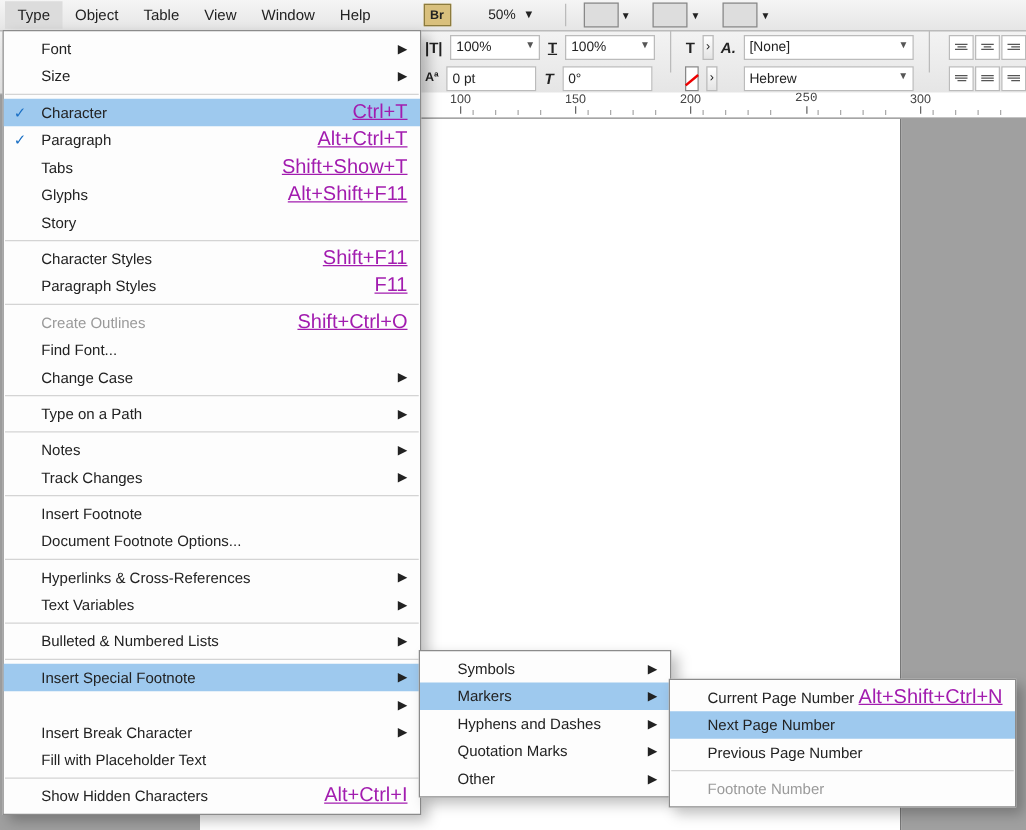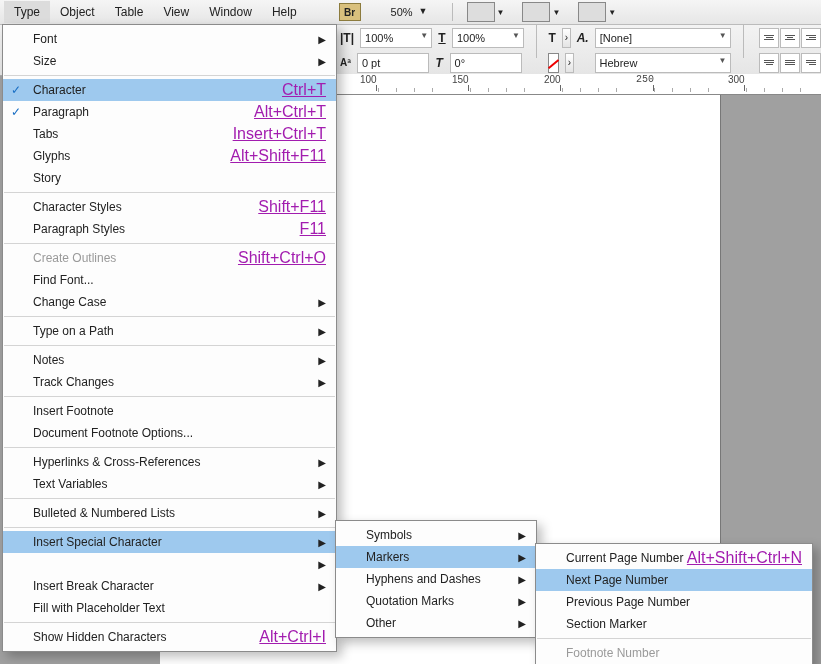--- a/index.html
+++ b/index.html
@@ -26,21 +26,21 @@
   .pipe { width:1px; height:40px; background:#bbb; margin:0 6px;}
   .swatch-none { width:24px; height:18px; border:1px solid #888; background:#fff; position:relative; }
   .swatch-none:after { content:""; position:absolute; left:-2px; right:-2px; top:50%; border-top:2px solid #e00; transform:rotate(-40deg);}
   .field.wide { min-width:112px; }
   .para-icons { display:flex; gap:1px; margin-left:4px;}
   .para-icons .pi { width:18px; height:18px; border:1px solid #bbb; background:#fff; display:flex; flex-direction:column; justify-content:center; align-items:center; gap:1px;}
   .pi span { display:block; width:10px; height:1px; background:#555;}
 
   
   .ruler-h { position:absolute; top:74px; left:160px; right:0; height:20px; background:#fff; border-bottom:1px solid #888; z-index:1;}
-  .ruler-h .tick { position:absolute; top:0; height:20px; display:flex; flex-direction:column; align-items:flex-end; }
+  .ruler-h .tick { position:absolute; top:0; height:20px; display:flex; flex-direction:column; align-items:center; }
   .ruler-h .tick .num { font-size:10px; color:#444; }
   .ruler-h .tick .line { width:1px; height:6px; background:#666; }
   .ruler-h .minor { position:absolute; top:14px; width:1px; height:4px; background:#aaa;}
 
   
   .canvas { position:absolute; top:94px; left:160px; width:560px; bottom:0; background:#fff; border-right:1px solid #777;}
   .overflow-plus { position:absolute; left:-9px; top:-6px; width:14px; height:14px; background:#e33; color:#fff; font-weight:bold; font-size:12px; display:flex; align-items:center; justify-content:center; }
 
   
   .dropdown { position:absolute; top:24px; left:2px; width:333px; background:#fdfdfd; border:1px solid #8b8b8b; box-shadow:5px 5px 10px rgba(0,0,0,0.25); z-index:10; padding:3px 0;}
@@ -234,21 +234,21 @@
       <span class="label">Character</span>
       <span class="shortcut">Ctrl+T</span>
     </div>
     <div class="dd-item">
       <span class="check">✓</span>
       <span class="label">Paragraph</span>
       <span class="shortcut">Alt+Ctrl+T</span>
     </div>
     <div class="dd-item">
       <span class="label">Tabs</span>
-      <span class="shortcut">Insert+Ctrl+T</span>
+      <span class="shortcut">Shift+Show+T</span>
     </div>
     <div class="dd-item">
       <span class="label">Glyphs</span>
       <span class="shortcut">Alt+Shift+F11</span>
     </div>
     <div class="dd-item">
       <span class="label">Story</span>
     </div>
     <div class="dd-sep"></div>
     <div class="dd-item">
@@ -301,21 +301,21 @@
       <span class="label">Text Variables</span>
       <span class="sub-caret">▶</span>
     </div>
     <div class="dd-sep"></div>
     <div class="dd-item">
       <span class="label">Bulleted &amp; Numbered Lists</span>
       <span class="sub-caret">▶</span>
     </div>
     <div class="dd-sep"></div>
     <div class="dd-item highlight">
-      <span class="label">Insert Special Character</span>
+      <span class="label">Insert Special Footnote</span>
       <span class="sub-caret">▶</span>
     </div>
     <div class="dd-item">
       <span class="sub-caret">▶</span>
     </div>
     <div class="dd-item">
       <span class="label">Insert Break Character</span>
       <span class="sub-caret">▶</span>
     </div>
     <div class="dd-item">
@@ -355,20 +355,17 @@
     <div class="dd-item">
       <span class="label">Current Page Number</span>
       <span class="shortcut">Alt+Shift+Ctrl+N</span>
     </div>
     <div class="dd-item highlight">
       <span class="label">Next Page Number</span>
     </div>
     <div class="dd-item">
       <span class="label">Previous Page Number</span>
     </div>
-    <div class="dd-item">
-      <span class="label">Section Marker</span>
-    </div>
     <div class="dd-sep"></div>
     <div class="dd-item disabled">
       <span class="label">Footnote Number</span>
     </div>
   </div>
 
 </body></html>

